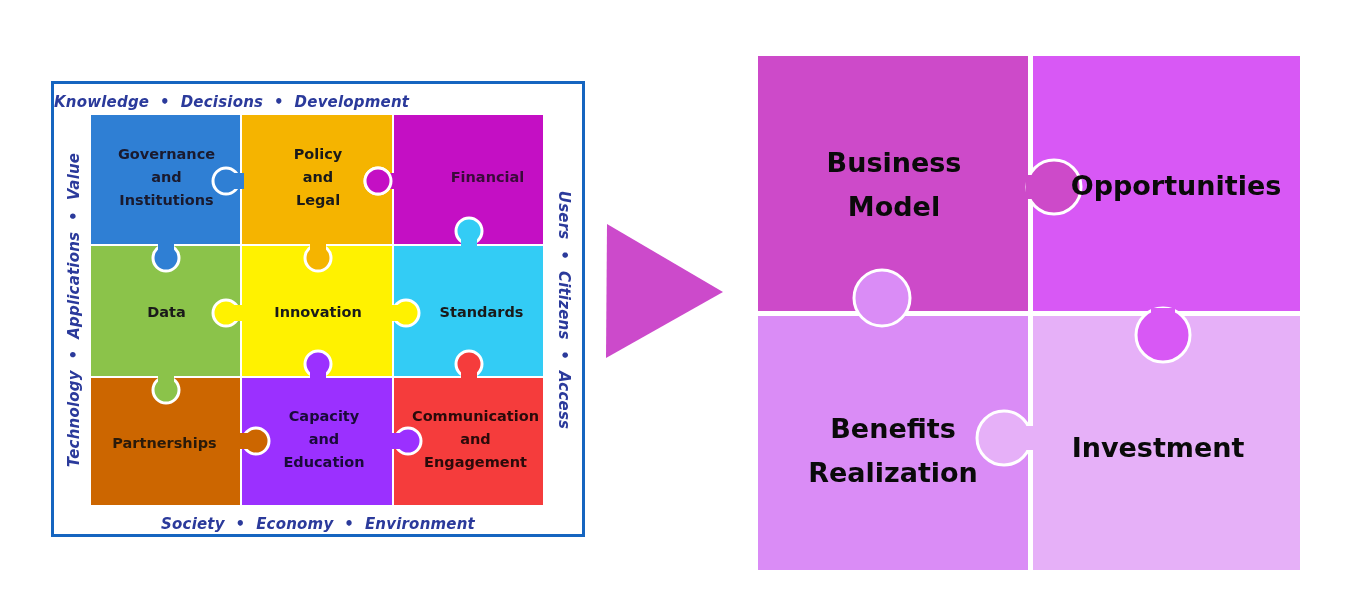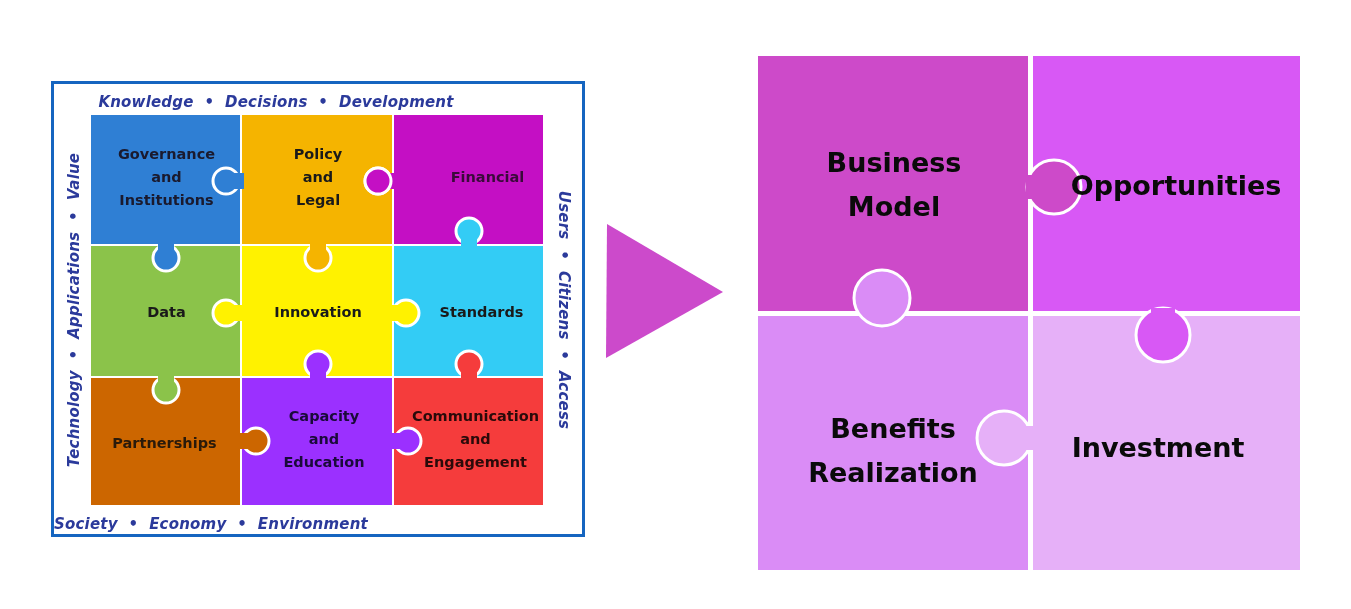--- a/index.html
+++ b/index.html
@@ -1,20 +1,20 @@
 <!DOCTYPE html>
 <html><head>
 <meta charset="utf-8">
 <style>
   html,body{margin:0;padding:0;background:#ffffff;}
   body{width:1351px;height:609px;position:relative;overflow:hidden;font-family:"Liberation Sans","DejaVu Sans",sans-serif;}
   .frame{position:absolute;left:51px;top:81px;width:528px;height:450px;border:3px solid #1565C0;background:#fff;box-sizing:content-box;}
   .side{position:absolute;color:#2B3A9B;font-style:italic;font-weight:bold;font-size:15px;white-space:pre;font-family:"DejaVu Sans",sans-serif;letter-spacing:0.2px;}
-  .top-label{left:0;width:444px;top:9px;text-align:center;}
-  .bottom-label{left:0;width:528px;top:431px;}
+  .top-label{left:0;width:444px;top:9px;text-align:left;}
+  .bottom-label{left:0;width:528px;top:431px;text-align:center;}
   .left-label{left:20px;top:226px;transform:translate(-50%,-50%) rotate(-90deg);}
   .right-label{left:510px;top:226px;transform:translate(-50%,-50%) rotate(90deg);}
   svg text{font-family:"DejaVu Sans",sans-serif;font-weight:bold;}
   #left-svg{position:absolute;left:0;top:0;}
   #right-svg{position:absolute;left:0;top:0;}
 </style>
 </head>
 <body>
 
 <div class="frame">

